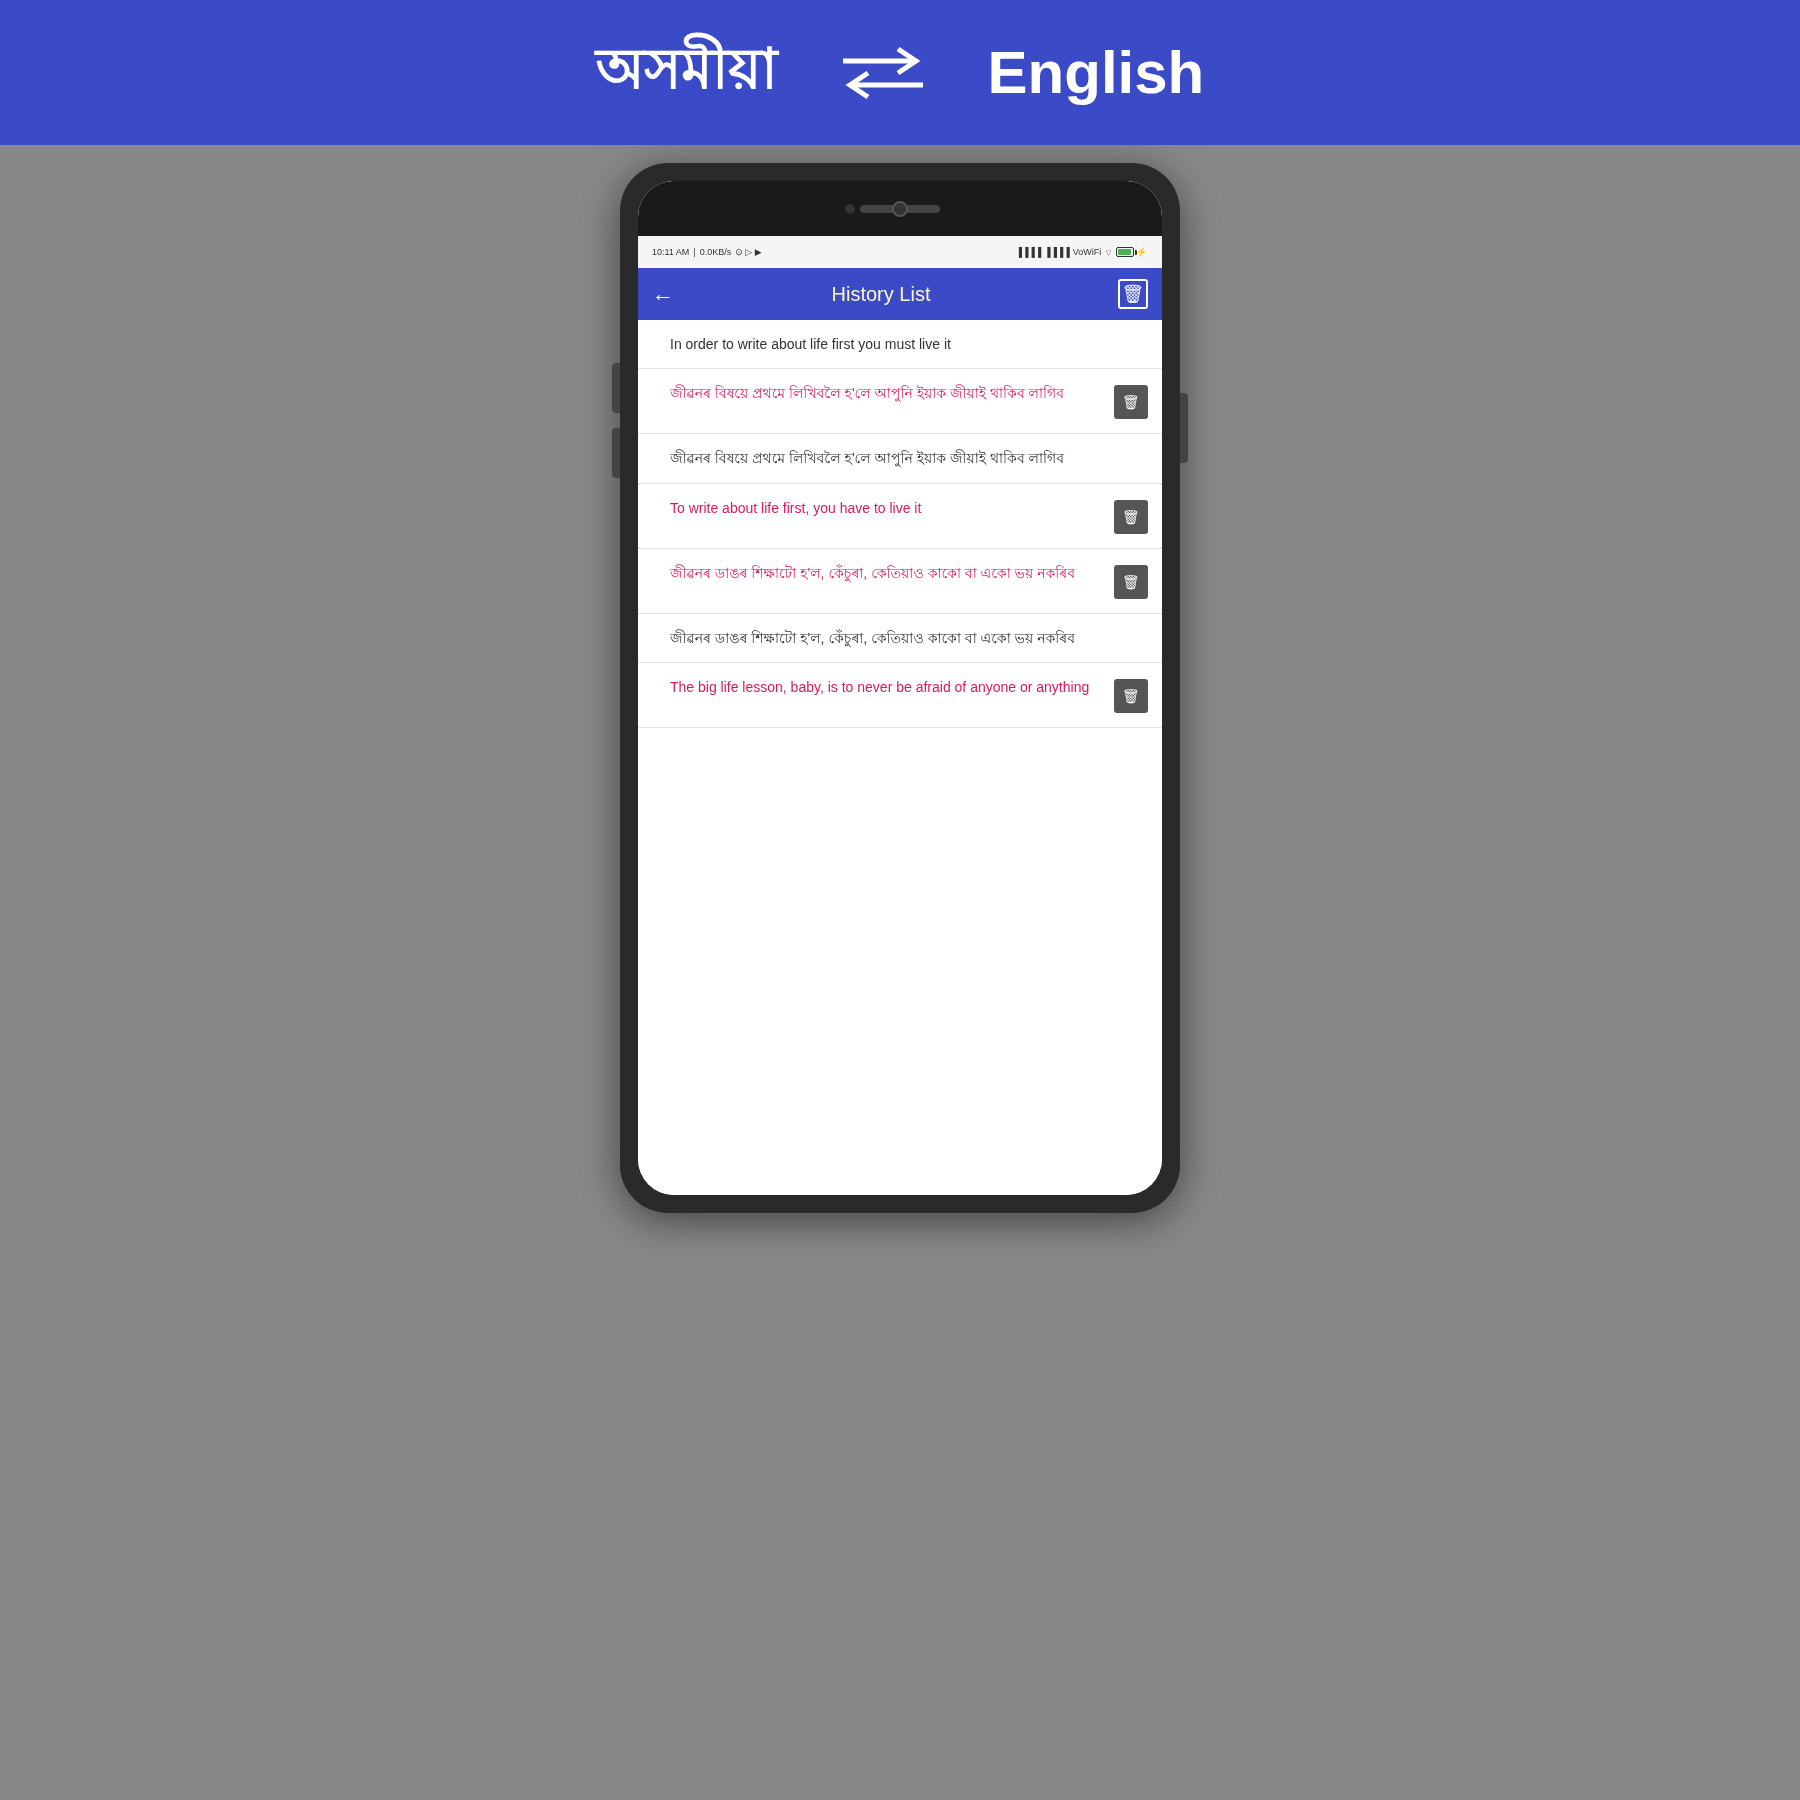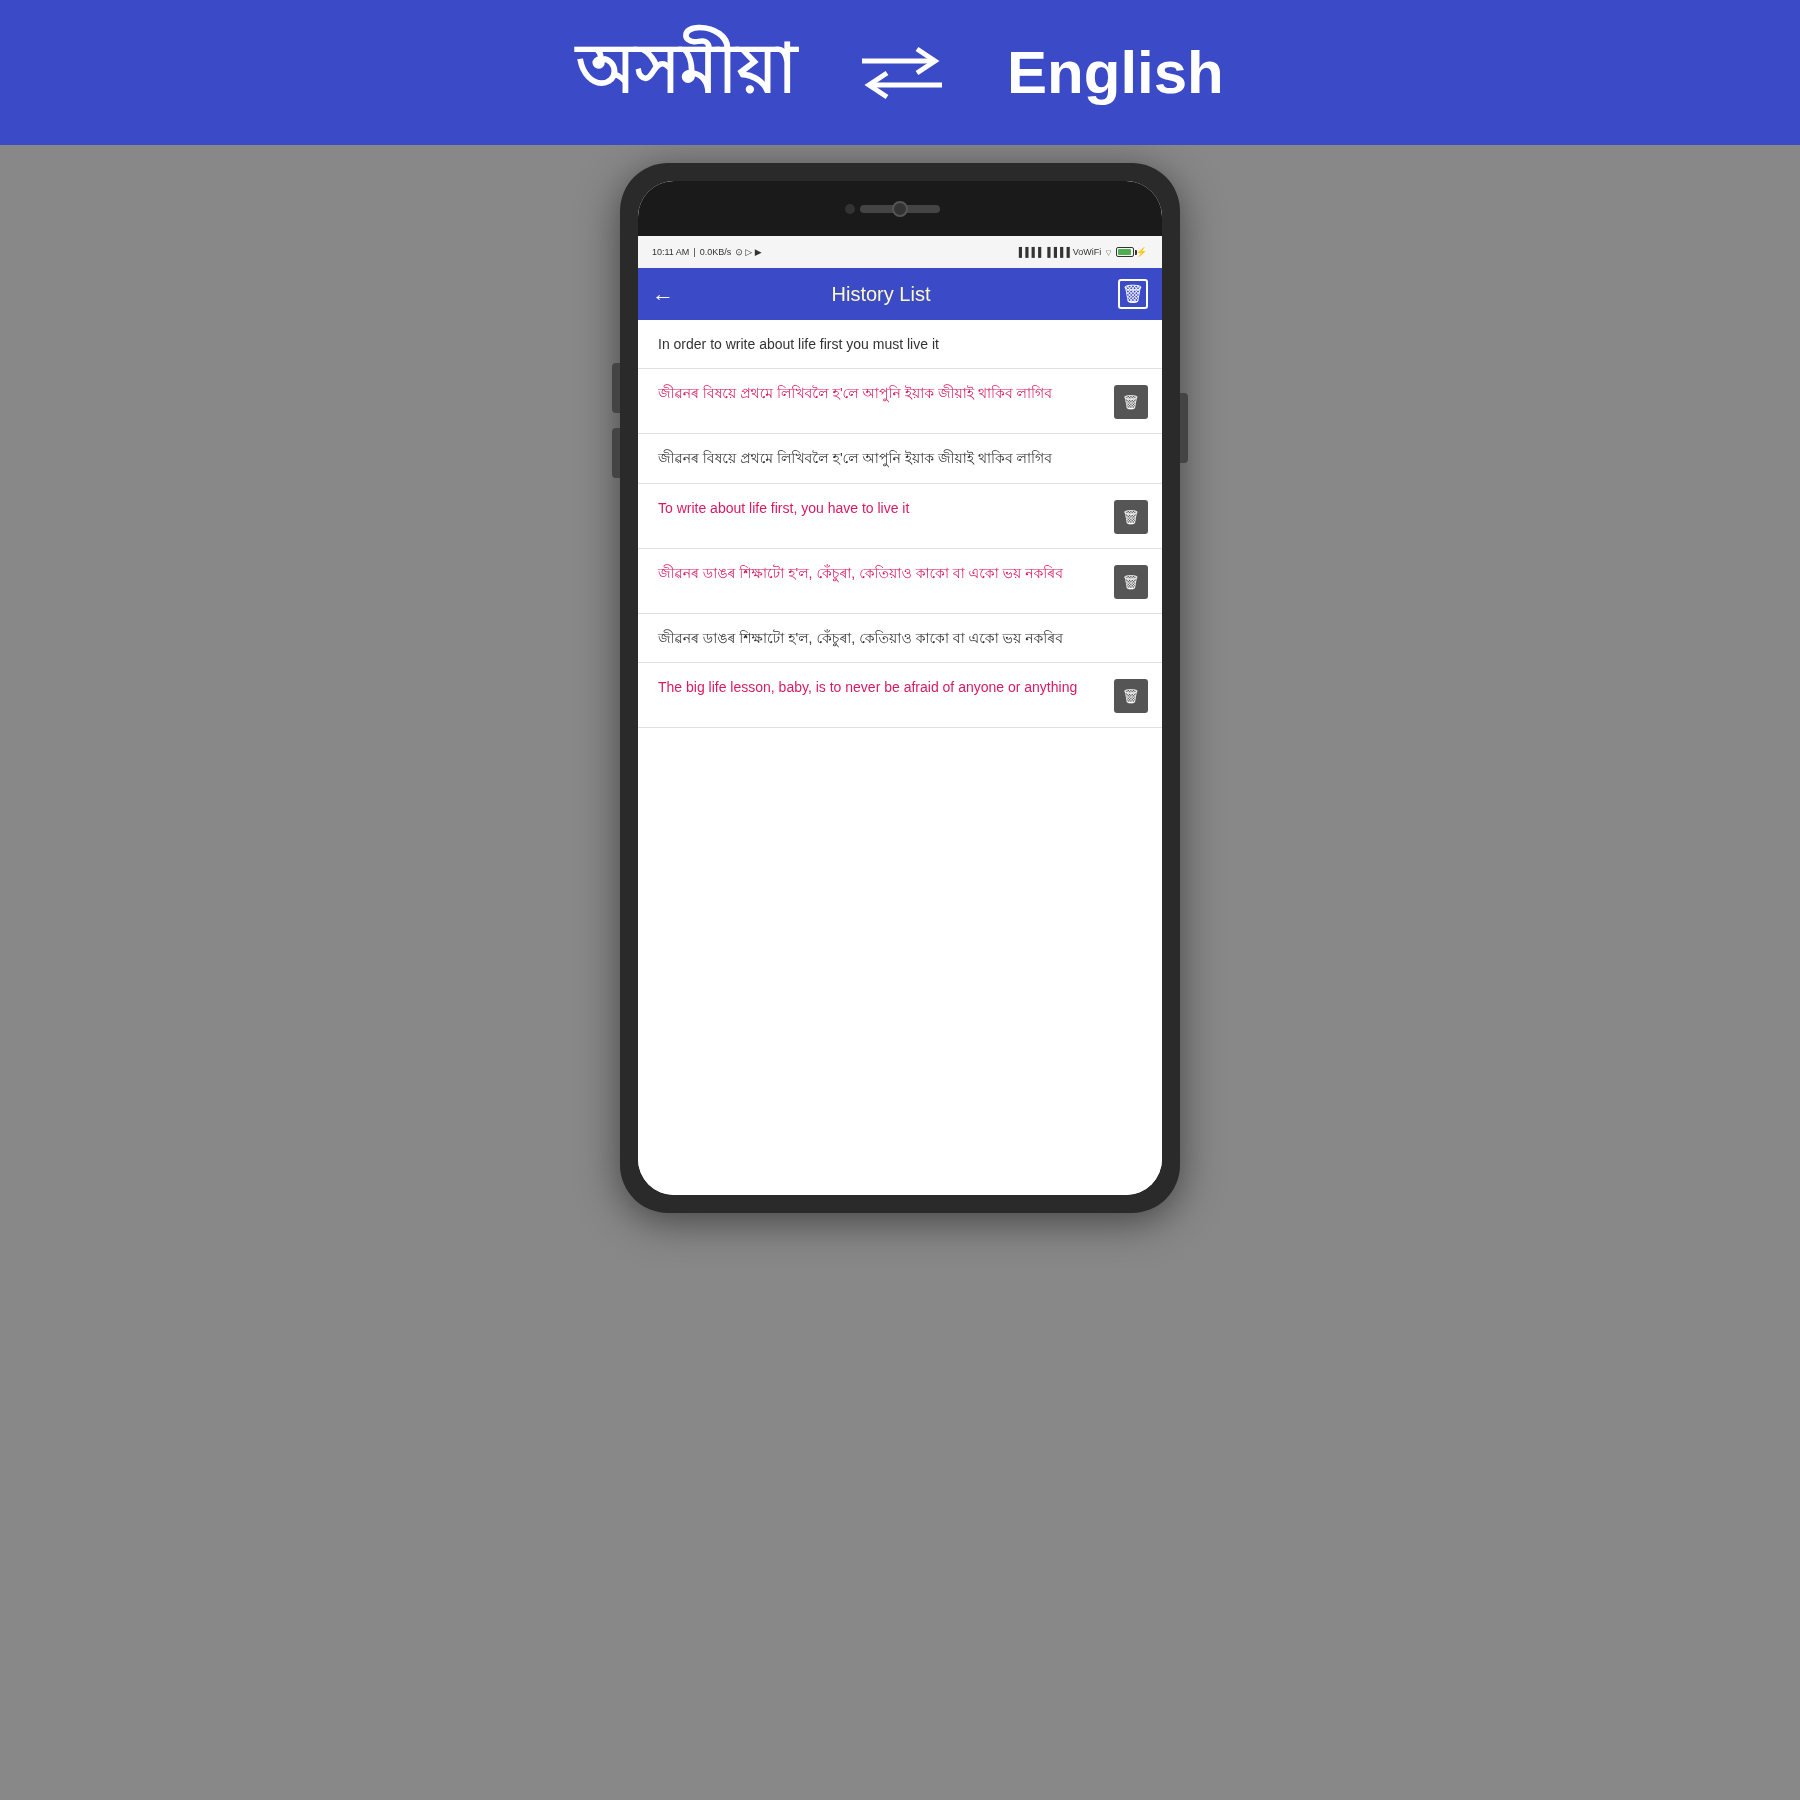--- a/index.html
+++ b/index.html
@@ -26,21 +26,21 @@
       z-index: 10;
     }
 
     .header-lang {
       color: white;
       font-size: 60px;
       font-weight: bold;
     }
 
     .header-lang-assamese {
-      font-size: 68px;
+      font-size: 56px;
     }
 
     .swap-arrows {
       width: 90px;
       height: 60px;
       position: relative;
     }
 
     
     .bg-area {
@@ -194,21 +194,21 @@
     
     .history-list {
       flex: 1;
       background: white;
       overflow-y: auto;
       overflow-x: hidden;
     }
 
     .history-item {
       border-bottom: 1px solid #e0e0e0;
-      padding: 14px 14px 14px 20px;
+      padding: 14px 14px 14px 32px;
       display: flex;
       align-items: flex-start;
       gap: 10px;
     }
 
     .history-item-text {
       flex: 1;
       font-size: 14px;
       line-height: 1.45;
     }

